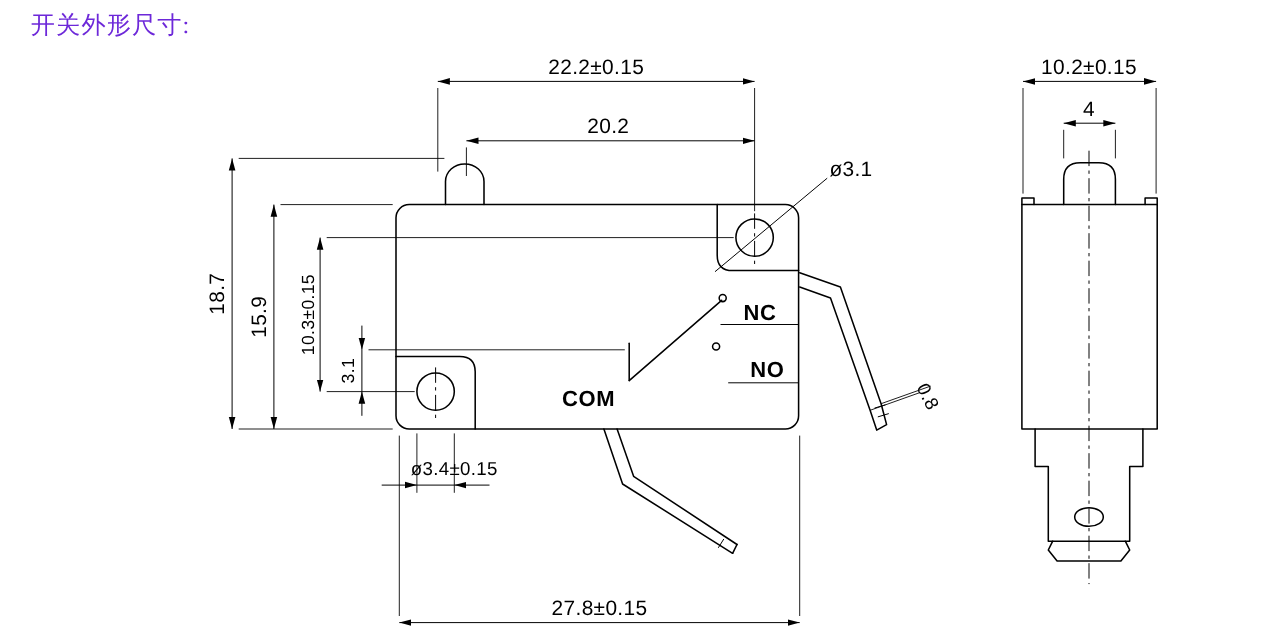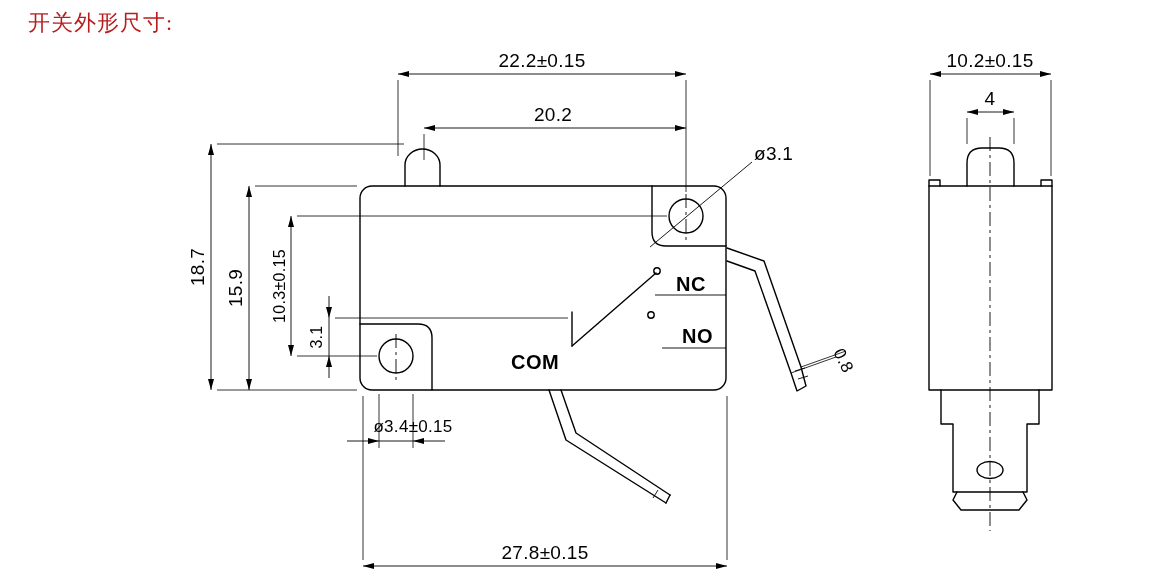--- a/index.html
+++ b/index.html
@@ -1,20 +1,20 @@
 <!DOCTYPE html>
 <html><head>
 <meta charset="utf-8">
 <style>
   html,body{margin:0;padding:0;background:#ffffff;}
   .page{position:relative;width:1163px;height:581px;background:#fff;overflow:hidden;}
   .title{
     position:absolute;left:28px;top:8px;
     font-family:"Liberation Serif","DejaVu Serif",serif;
-    font-size:22px;color:#b91c1c;letter-spacing:1px;
+    font-size:22px;color:#6d28d9;letter-spacing:1px;
   }
   svg{position:absolute;left:0;top:0;}
   svg text{
     font-family:"Liberation Sans","DejaVu Sans",sans-serif;
     fill:#000;
   }
   .outline{stroke:#000;stroke-width:1.4;fill:none;stroke-linejoin:round;stroke-linecap:round;}
   .dim{stroke:#000;stroke-width:0.9;fill:none;}
   .ext{stroke:#000;stroke-width:0.8;fill:none;}
   .cl{stroke:#000;stroke-width:0.9;fill:none;stroke-dasharray:14 4 3 4;}

